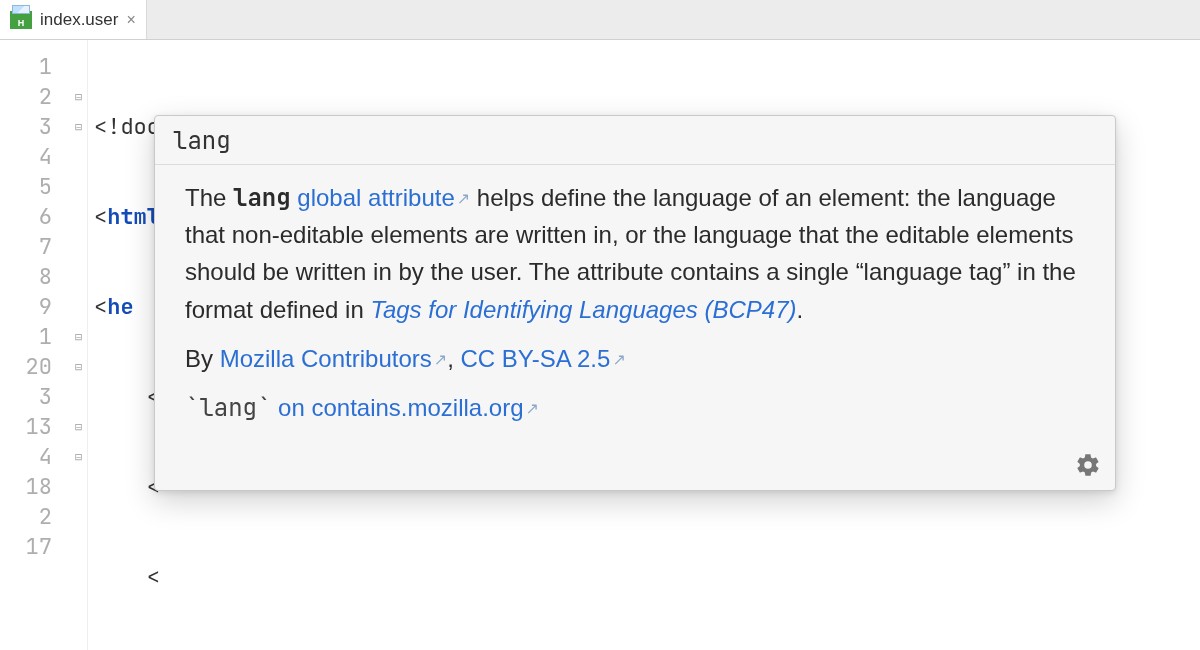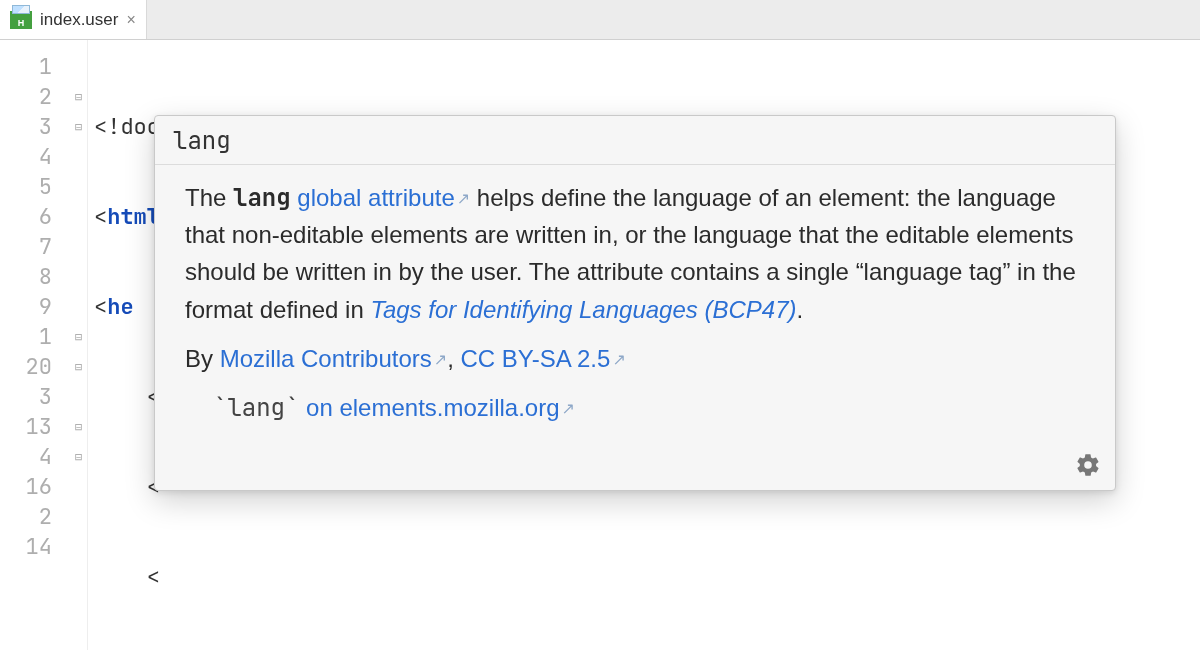--- a/index.html
+++ b/index.html
@@ -34,21 +34,21 @@
 
 
 .doc-popup { position: absolute; top: 75px; left: 154px; width: 962px; background: #f6f6f6; border: 1px solid #c9c9c9; border-radius: 4px; box-shadow: 0 10px 30px rgba(0,0,0,0.18), 0 2px 6px rgba(0,0,0,0.1); font-family: "Segoe UI", Arial, sans-serif; }
 .doc-header { padding: 10px 18px 8px; font-size: 24px; font-family: "JetBrains Mono","Consolas",monospace; color: #333; border-bottom: 1px solid #dcdcdc; }
 .doc-body { padding: 14px 30px 10px; font-size: 24px; line-height: 1.55; color: #2b2b2b; }
 .doc-body p { margin-bottom: 12px; }
 .doc-bold { font-family: "JetBrains Mono","Consolas",monospace; font-weight: 700; }
 .doc-link { color: #2b6fd4; text-decoration: none; cursor: pointer; }
 .doc-link-italic { color: #2b6fd4; font-style: italic; text-decoration: none; cursor: pointer; }
 .ext-icon { display: inline-block; color: #8ea8c8; font-size: 16px; vertical-align: 2px; margin-left: 2px; }
-.code-literal { font-family: "JetBrains Mono","Consolas",monospace; color: #444; margin-left: 28px; }
+.code-literal { font-family: "JetBrains Mono","Consolas",monospace; color: #444; }
 .doc-footer { display: flex; justify-content: flex-end; padding: 4px 14px 12px; }
 .gear { color: #777; cursor: pointer; }
 .gear svg { width: 26px; height: 26px; display: block; }
 
 .highlight-attr { background: #c9d8f2; border-radius: 2px; padding: 0 1px; }
 </style>
 </head>
 <body>
 
 <div class="tabbar">
@@ -71,23 +71,23 @@
     <div class="ln">5</div>
     <div class="ln">6</div>
     <div class="ln">7</div>
     <div class="ln">8</div>
     <div class="ln">9</div>
     <div class="ln">1</div>
     <div class="ln">20</div>
     <div class="ln">3</div>
     <div class="ln">13</div>
     <div class="ln">4</div>
-    <div class="ln">16</div>
+    <div class="ln">18</div>
     <div class="ln">2</div>
-    <div class="ln">14</div>
+    <div class="ln">17</div>
   </div>
 
   <div class="fold-col">
     <div class="fold-mark"></div>
     <div class="fold-mark">⊟</div>
     <div class="fold-mark">⊟</div>
     <div class="fold-mark"></div>
     <div class="fold-mark"></div>
     <div class="fold-mark"></div>
     <div class="fold-mark"></div>
@@ -120,21 +120,21 @@
   <div class="doc-popup">
     <div class="doc-header">lang</div>
     <div class="doc-body">
       <p>
         <span>The </span><span class="doc-bold">lang</span><span> </span><a class="doc-link"><span>global attribute</span><span class="ext-icon">↗</span></a><span> helps define the language of an element: the language that non-editable elements are written in, or the language that the editable elements should be written in by the user. The attribute contains a single “language tag” in the format defined in </span><a class="doc-link-italic">Tags for Identifying Languages (BCP47)</a><span>.</span>
       </p>
       <p>
         <span>By </span><a class="doc-link"><span>Mozilla Contributors</span><span class="ext-icon">↗</span></a><span>, </span><a class="doc-link"><span>CC BY-SA 2.5</span><span class="ext-icon">↗</span></a>
       </p>
       <p>
-        <a class="doc-link"><span class="code-literal">`lang`</span><span> on elements.mozilla.org</span><span class="ext-icon">↗</span></a>
+        <a class="doc-link"><span class="code-literal">`lang`</span><span> on contains.mozilla.org</span><span class="ext-icon">↗</span></a>
       </p>
     </div>
     <div class="doc-footer">
       <span class="gear">
         <svg viewBox="0 0 24 24" fill="currentColor">
             <path d="M19.4 13a7.8 7.8 0 0 0 .1-1 7.8 7.8 0 0 0-.1-1l2.1-1.6a.5.5 0 0 0 .1-.6l-2-3.5a.5.5 0 0 0-.6-.2l-2.5 1a7.6 7.6 0 0 0-1.7-1l-.4-2.6A.5.5 0 0 0 14 2h-4a.5.5 0 0 0-.5.4l-.4 2.6a7.6 7.6 0 0 0-1.7 1l-2.5-1a.5.5 0 0 0-.6.2l-2 3.5a.5.5 0 0 0 .1.6L4.5 11a7.8 7.8 0 0 0-.1 1 7.8 7.8 0 0 0 .1 1l-2.1 1.6a.5.5 0 0 0-.1.6l2 3.5a.5.5 0 0 0 .6.2l2.5-1a7.6 7.6 0 0 0 1.7 1l.4 2.6A.5.5 0 0 0 10 22h4a.5.5 0 0 0 .5-.4l.4-2.6a7.6 7.6 0 0 0 1.7-1l2.5 1a.5.5 0 0 0 .6-.2l2-3.5a.5.5 0 0 0-.1-.6ZM12 15.5A3.5 3.5 0 1 1 15.5 12 3.5 3.5 0 0 1 12 15.5Z"></path>
           </svg>
       </span>
     </div>
   </div>

